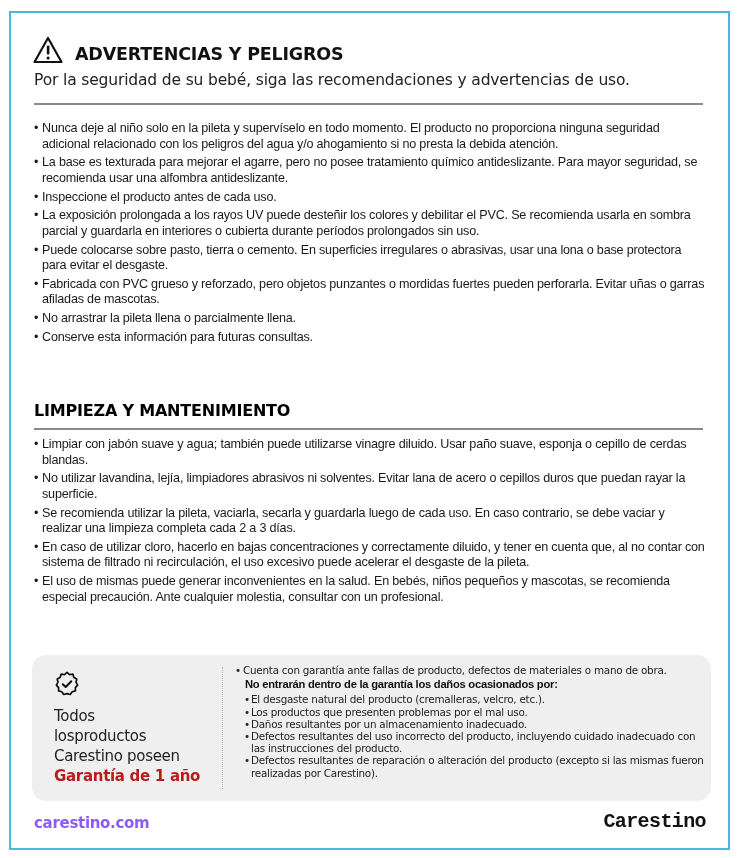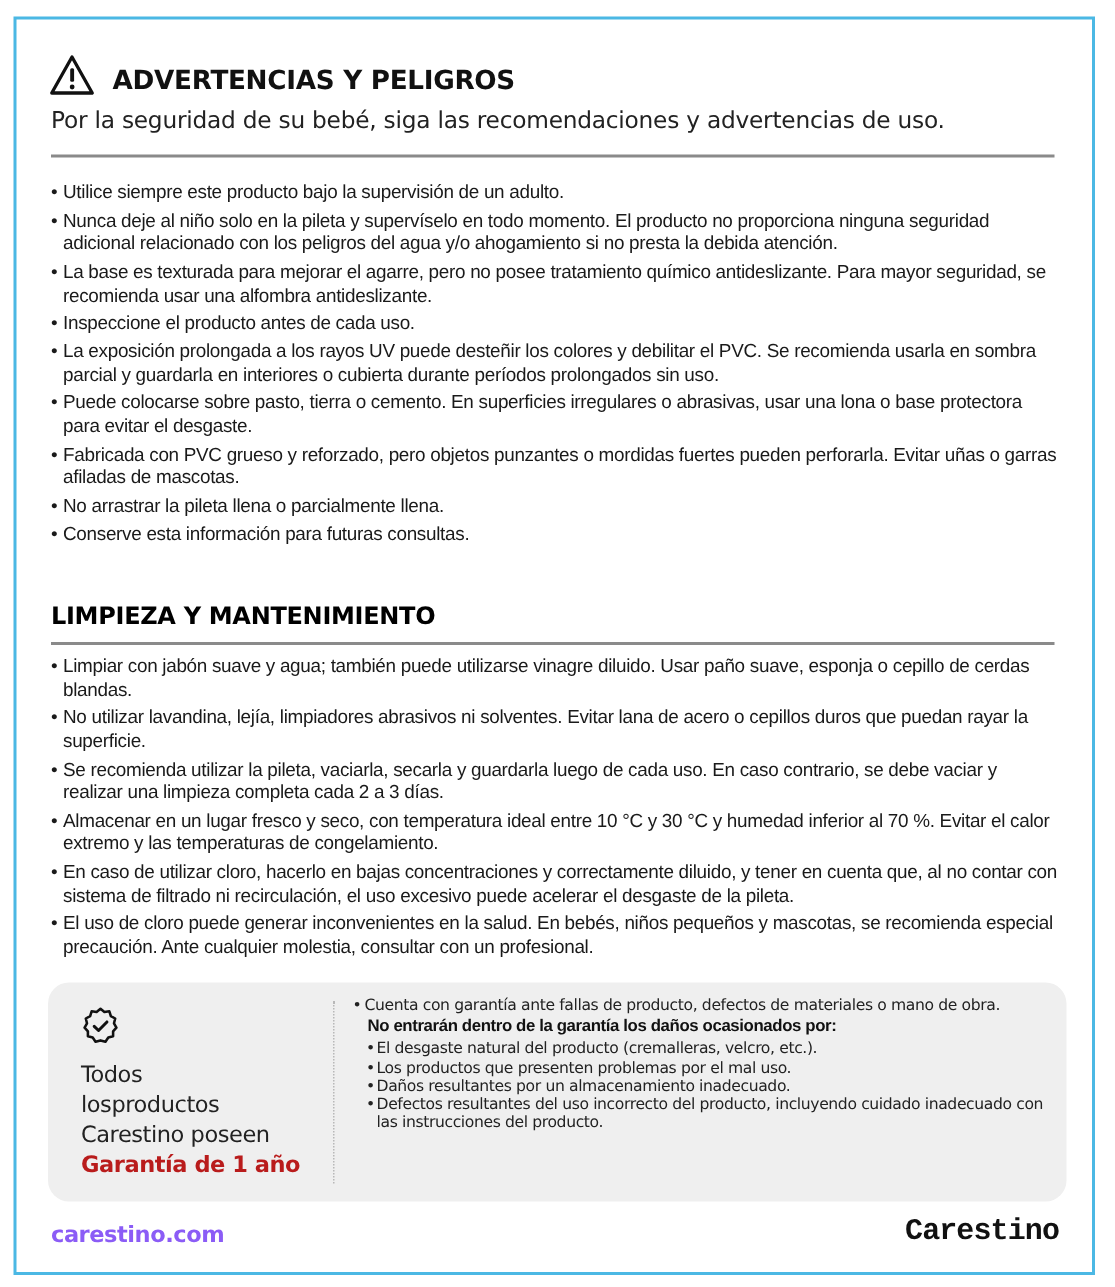--- a/index.html
+++ b/index.html
@@ -219,41 +219,39 @@
       <rect x="13.8" y="9.5" width="2.6" height="9" rx="1" fill="#111"></rect>
       <circle cx="15.1" cy="22" r="1.6" fill="#111"></circle>
     </svg>
   </span>
   <span class="title">ADVERTENCIAS Y PELIGROS</span>
 </div>
 <div class="subtitle">Por la seguridad de su bebé, siga las recomendaciones y advertencias de uso.</div>
 <div class="rule rule1"></div>
 
 <ul class="list list-warn">
-  <li>Utilice siempre este producto bajo la supervisión de un adulto.</li>
   <li>Nunca deje al niño solo en la pileta y supervíselo en todo momento. El producto no proporciona ninguna seguridad adicional relacionado con los peligros del agua y/o ahogamiento si no presta la debida atención.</li>
   <li>La base es texturada para mejorar el agarre, pero no posee tratamiento químico antideslizante. Para mayor seguridad, se recomienda usar una alfombra antideslizante.</li>
   <li>Inspeccione el producto antes de cada uso.</li>
   <li>La exposición prolongada a los rayos UV puede desteñir los colores y debilitar el PVC. Se recomienda usarla en sombra parcial y guardarla en interiores o cubierta durante períodos prolongados sin uso.</li>
   <li>Puede colocarse sobre pasto, tierra o cemento. En superficies irregulares o abrasivas, usar una lona o base protectora para evitar el desgaste.</li>
   <li>Fabricada con PVC grueso y reforzado, pero objetos punzantes o mordidas fuertes pueden perforarla. Evitar uñas o garras afiladas de mascotas.</li>
   <li>No arrastrar la pileta llena o parcialmente llena.</li>
   <li>Conserve esta información para futuras consultas.</li>
 </ul>
 
 <div class="section-title">LIMPIEZA Y MANTENIMIENTO</div>
 <div class="rule rule2"></div>
 
 <ul class="list list-clean">
   <li>Limpiar con jabón suave y agua; también puede utilizarse vinagre diluido. Usar paño suave, esponja o cepillo de cerdas blandas.</li>
   <li>No utilizar lavandina, lejía, limpiadores abrasivos ni solventes. Evitar lana de acero o cepillos duros que puedan rayar la superficie.</li>
   <li>Se recomienda utilizar la pileta, vaciarla, secarla y guardarla luego de cada uso. En caso contrario, se debe vaciar y realizar una limpieza completa cada 2 a 3 días.</li>
-  <li>Almacenar en un lugar fresco y seco, con temperatura ideal entre 10 °C y 30 °C y humedad inferior al 70 %. Evitar el calor extremo y las temperaturas de congelamiento.</li>
   <li>En caso de utilizar cloro, hacerlo en bajas concentraciones y correctamente diluido, y tener en cuenta que, al no contar con sistema de filtrado ni recirculación, el uso excesivo puede acelerar el desgaste de la pileta.</li>
-  <li>El uso de cloro puede generar inconvenientes en la salud. En bebés, niños pequeños y mascotas, se recomienda especial precaución. Ante cualquier molestia, consultar con un profesional.</li>
+  <li>El uso de mismas puede generar inconvenientes en la salud. En bebés, niños pequeños y mascotas, se recomienda especial precaución. Ante cualquier molestia, consultar con un profesional.</li>
 </ul>
 
 <div class="warranty">
   <div class="warranty-left">
     <span class="badge-icon">
       <svg width="26" height="26" viewBox="0 0 26 26">
         <path d="M13 1.5 L15.6 3.6 L18.9 3.2 L19.9 6.4 L22.8 8 L22 11.2 L23.6 14.1 L21.4 16.6 L21.4 19.9 L18.2 20.7 L16.3 23.5 L13 22.6 L9.7 23.5 L7.8 20.7 L4.6 19.9 L4.6 16.6 L2.4 14.1 L4 11.2 L3.2 8 L6.1 6.4 L7.1 3.2 L10.4 3.6 Z" fill="none" stroke="#111" stroke-width="1.7" stroke-linejoin="round"></path>
         <path d="M8.8 13.2 L11.7 16 L17.3 10.3" fill="none" stroke="#111" stroke-width="2" stroke-linecap="round" stroke-linejoin="round"></path>
       </svg>
     </span>
@@ -266,18 +264,19 @@
   </div>
   <div class="divider-dotted"></div>
   <div class="warranty-right">
     <div class="w-main">Cuenta con garantía ante fallas de producto, defectos de materiales o mano de obra.</div>
     <div class="w-exclusion-title">No entrarán dentro de la garantía los daños ocasionados por:</div>
     <ul class="w-list">
       <li>El desgaste natural del producto (cremalleras, velcro, etc.).</li>
       <li>Los productos que presenten problemas por el mal uso.</li>
       <li>Daños resultantes por un almacenamiento inadecuado.</li>
       <li>Defectos resultantes del uso incorrecto del producto, incluyendo cuidado inadecuado con las instrucciones del producto.</li>
+      <li>Defectos resultantes de reparación o alteración del producto (excepto si las mismas fueron realizadas por Carestino).</li>
     </ul>
   </div>
 </div>
 
 <div class="footer-url">carestino.com</div>
 <div class="footer-logo">Carestino</div>
 
 </body></html>

